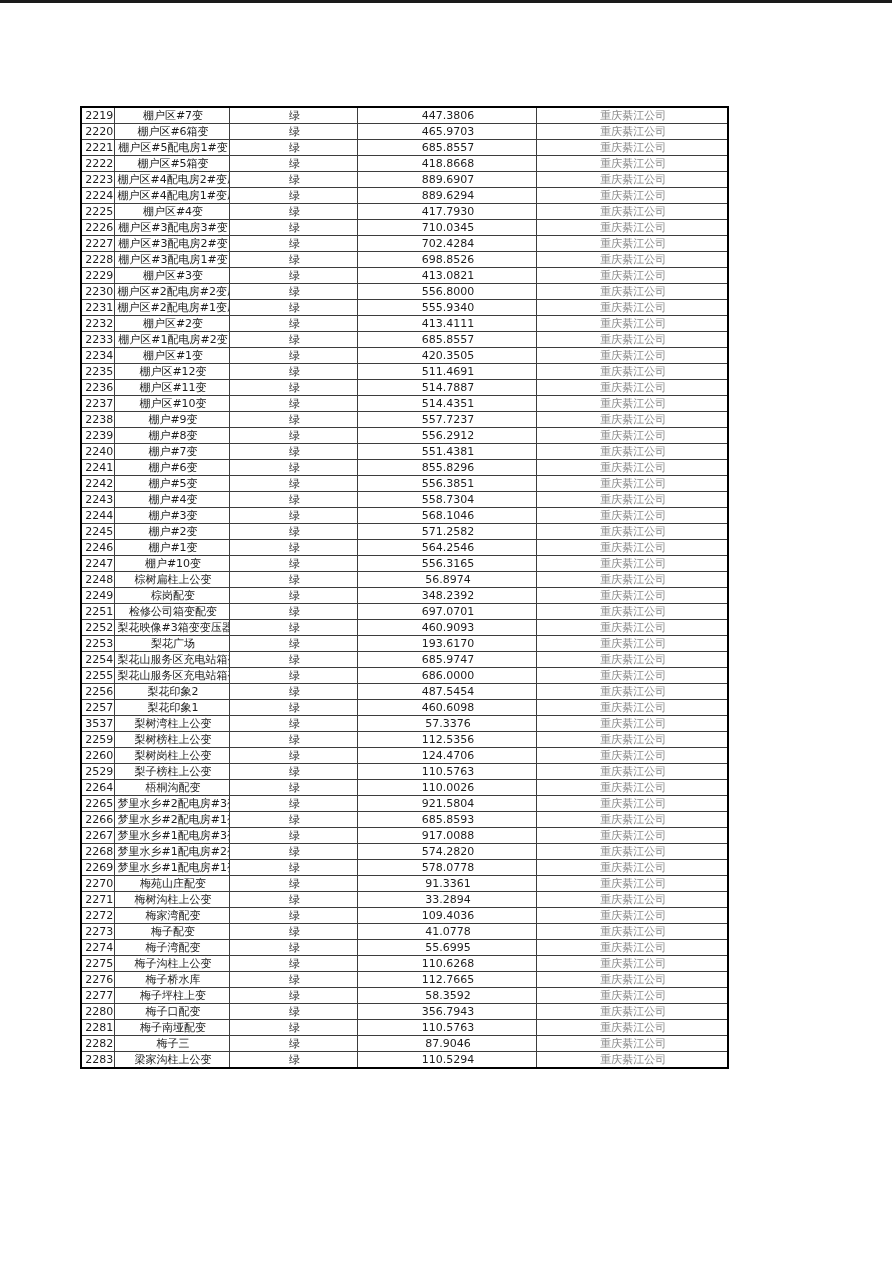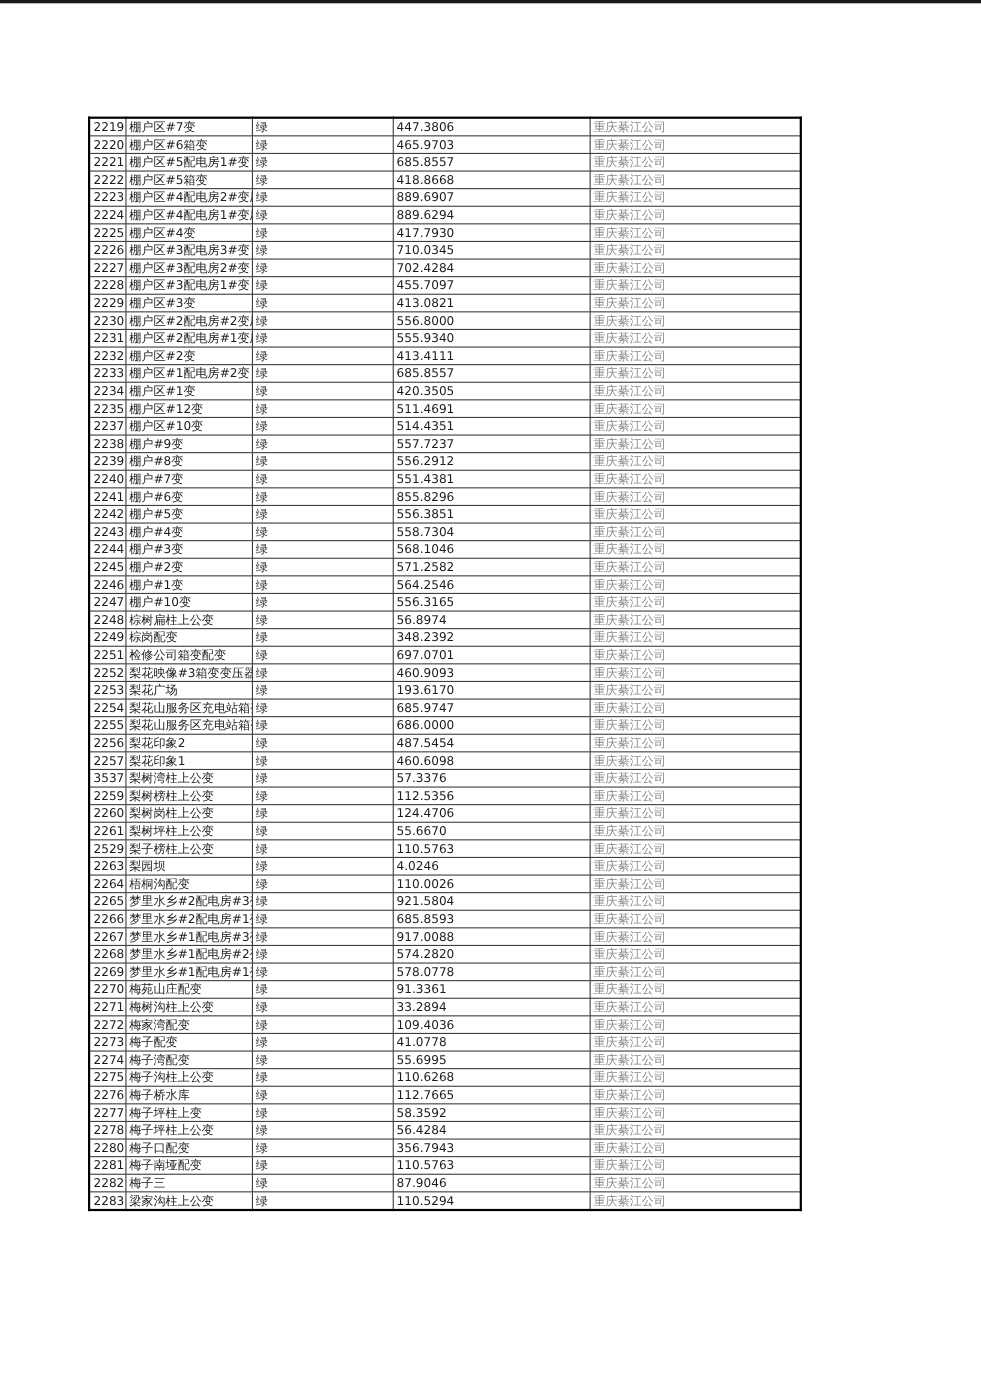--- a/index.html
+++ b/index.html
@@ -26,20 +26,21 @@
   .sheet-table {
     position: absolute;
     left: 80px;
     top: 106px;
     width: 647px;
     border-collapse: collapse;
     table-layout: fixed;
     border: 2px solid #000000;
     font-size: 11px;
     color: #1c1c1c;
+    text-align: center;
   }
   .sheet-table td {
     border: 1px solid #3d3d3d;
     height: 15px;
     padding: 0 0 0 3px;
     overflow: hidden;
     white-space: nowrap;
     vertical-align: middle;
     line-height: 15px;
   }
@@ -125,21 +126,21 @@
           <td class="c0">2227</td>
           <td class="c1">棚户区#3配电房2#变</td>
           <td class="c2">绿</td>
           <td class="c3">702.4284</td>
           <td class="c4">重庆綦江公司</td>
         </tr>
         <tr>
           <td class="c0">2228</td>
           <td class="c1">棚户区#3配电房1#变</td>
           <td class="c2">绿</td>
-          <td class="c3">455.7097</td>
+          <td class="c3">698.8526</td>
           <td class="c4">重庆綦江公司</td>
         </tr>
         <tr>
           <td class="c0">2229</td>
           <td class="c1">棚户区#3变</td>
           <td class="c2">绿</td>
           <td class="c3">413.0821</td>
           <td class="c4">重庆綦江公司</td>
         </tr>
         <tr>
@@ -178,20 +179,27 @@
           <td class="c4">重庆綦江公司</td>
         </tr>
         <tr>
           <td class="c0">2235</td>
           <td class="c1">棚户区#12变</td>
           <td class="c2">绿</td>
           <td class="c3">511.4691</td>
           <td class="c4">重庆綦江公司</td>
         </tr>
         <tr>
+          <td class="c0">2236</td>
+          <td class="c1">棚户区#11变</td>
+          <td class="c2">绿</td>
+          <td class="c3">514.7887</td>
+          <td class="c4">重庆綦江公司</td>
+        </tr>
+        <tr>
           <td class="c0">2237</td>
           <td class="c1">棚户区#10变</td>
           <td class="c2">绿</td>
           <td class="c3">514.4351</td>
           <td class="c4">重庆綦江公司</td>
         </tr>
         <tr>
           <td class="c0">2238</td>
           <td class="c1">棚户#9变</td>
           <td class="c2">绿</td>
@@ -339,41 +347,27 @@
           <td class="c4">重庆綦江公司</td>
         </tr>
         <tr>
           <td class="c0">2260</td>
           <td class="c1">梨树岗柱上公变</td>
           <td class="c2">绿</td>
           <td class="c3">124.4706</td>
           <td class="c4">重庆綦江公司</td>
         </tr>
         <tr>
-          <td class="c0">2261</td>
-          <td class="c1">梨树坪柱上公变</td>
-          <td class="c2">绿</td>
-          <td class="c3">55.6670</td>
-          <td class="c4">重庆綦江公司</td>
-        </tr>
-        <tr>
           <td class="c0">2529</td>
           <td class="c1">梨子榜柱上公变</td>
           <td class="c2">绿</td>
           <td class="c3">110.5763</td>
           <td class="c4">重庆綦江公司</td>
         </tr>
         <tr>
-          <td class="c0">2263</td>
-          <td class="c1">梨园坝</td>
-          <td class="c2">绿</td>
-          <td class="c3">4.0246</td>
-          <td class="c4">重庆綦江公司</td>
-        </tr>
-        <tr>
           <td class="c0">2264</td>
           <td class="c1">梧桐沟配变</td>
           <td class="c2">绿</td>
           <td class="c3">110.0026</td>
           <td class="c4">重庆綦江公司</td>
         </tr>
         <tr>
           <td class="c0">2265</td>
           <td class="c1">梦里水乡#2配电房#3变</td>
           <td class="c2">绿</td>
@@ -455,27 +449,20 @@
           <td class="c1">梅子桥水库</td>
           <td class="c2">绿</td>
           <td class="c3">112.7665</td>
           <td class="c4">重庆綦江公司</td>
         </tr>
         <tr>
           <td class="c0">2277</td>
           <td class="c1">梅子坪柱上变</td>
           <td class="c2">绿</td>
           <td class="c3">58.3592</td>
-          <td class="c4">重庆綦江公司</td>
-        </tr>
-        <tr>
-          <td class="c0">2278</td>
-          <td class="c1">梅子坪柱上公变</td>
-          <td class="c2">绿</td>
-          <td class="c3">56.4284</td>
           <td class="c4">重庆綦江公司</td>
         </tr>
         <tr>
           <td class="c0">2280</td>
           <td class="c1">梅子口配变</td>
           <td class="c2">绿</td>
           <td class="c3">356.7943</td>
           <td class="c4">重庆綦江公司</td>
         </tr>
         <tr>

